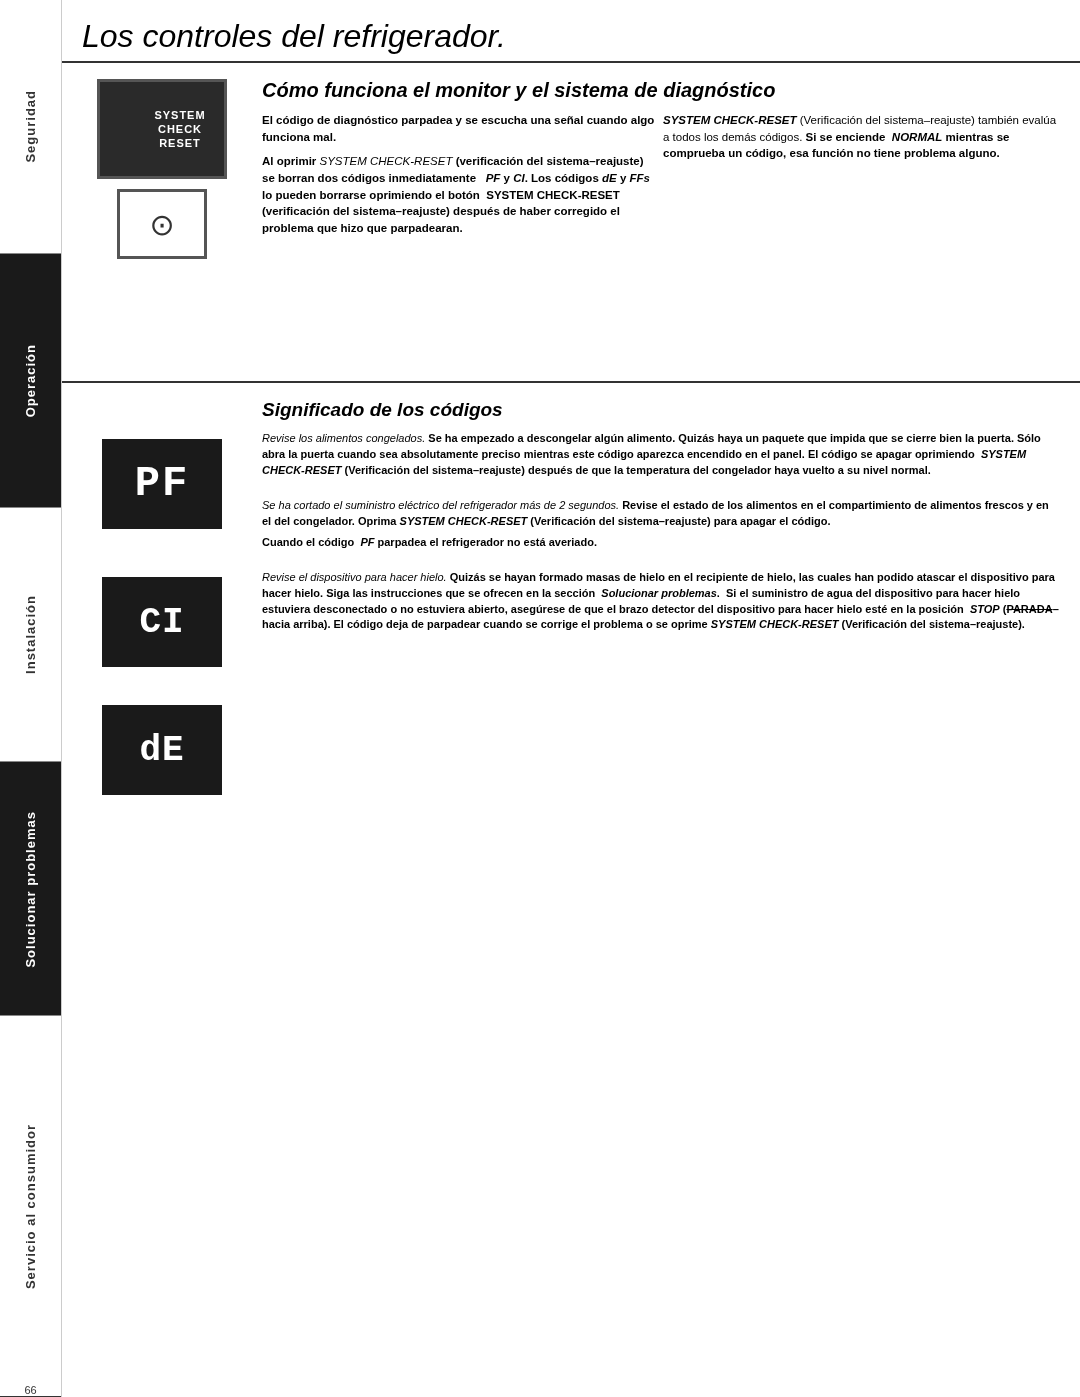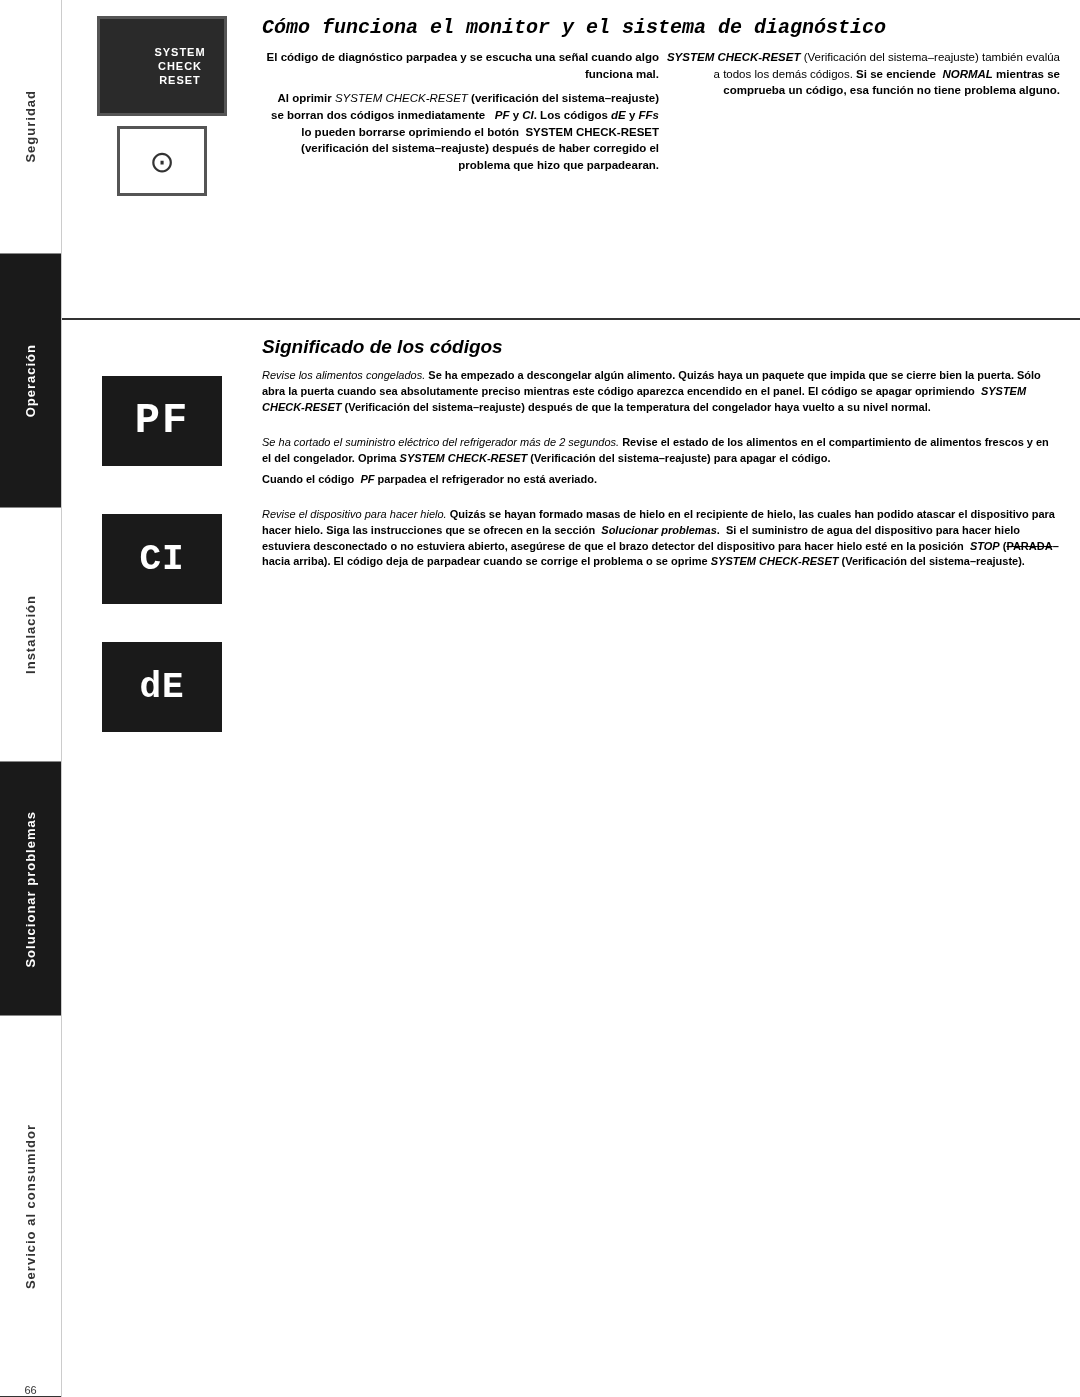--- a/index.html
+++ b/index.html
@@ -143,30 +143,28 @@
       flex: 1;
       display: flex;
       flex-direction: column;
     }
 
     .section-title {
       font-size: 20px;
       font-style: italic;
       font-weight: bold;
       margin-bottom: 10px;
-      font-family: Liberation Mono, monospace;
     }
 
     .two-col {
       display: grid;
       grid-template-columns: 1fr 1fr;
       gap: 0 4px;
       font-size: 11.5px;
       line-height: 1.45;
-      text-align: right;
     }
 
     .two-col p {
       margin-bottom: 8px;
     }
 
     
     .bottom-section {
       display: flex;
       flex-direction: row;
@@ -237,20 +235,21 @@
     <span class="sidebar-label">Solucionar problemas</span>
   </div>
   <div class="sidebar-section light-bg" style="position:relative; flex:1.5;">
     <span class="sidebar-label light">Servicio al consumidor</span>
     <span class="page-number">66</span>
   </div>
 </div>
 
 <div class="main-content">
 
+  <h1 class="page-title">Los controles del refrigerador.</h1>
 
   <div class="top-section">
 
     <div class="top-left">
       <div class="system-check-button">
         <span class="btn-text">SYSTEM</span>
         <span class="btn-text">CHECK</span>
         <span class="btn-text">RESET</span>
       </div>
       <div class="checkmark-button">

